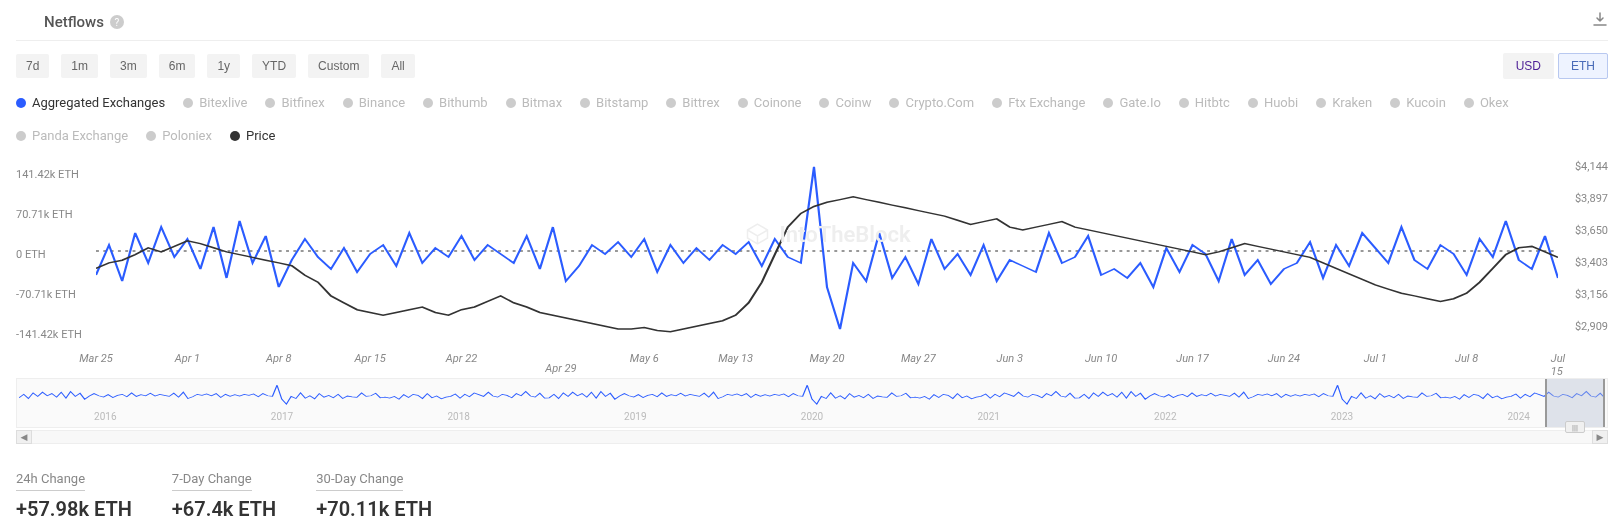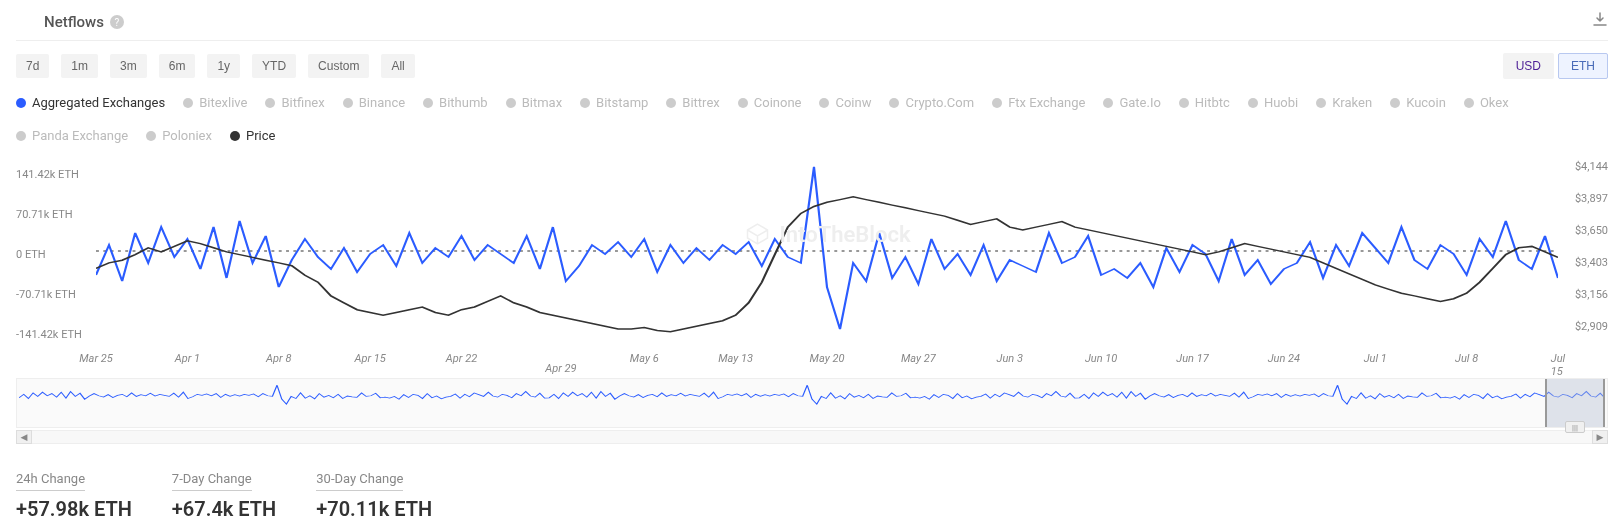--- a/index.html
+++ b/index.html
@@ -213,20 +213,31 @@
         <span class="x-tick" style="left: 87.5%; top: 6px;">Jul 1</span>
         <span class="x-tick" style="left: 93.75%; top: 6px;">Jul 8</span>
         <span class="x-tick" style="left: 100%; top: 6px;">Jul 15</span>
       </div>
   </div>
 
   <div class="navigator">
     <div class="nav-plot" id="navplot"><svg width="100%" height="100%" id="navsvg" preserveAspectRatio="none" viewBox="0 0 1000 30">
           <path d="M0.0 18.0 L3.0 14.3 L5.9 18.8 L8.9 12.8 L11.8 16.5 L14.8 12.0 L17.8 15.8 L20.7 13.5 L23.7 17.3 L26.6 12.0 L29.6 18.4 L32.5 11.3 L35.5 16.5 L38.5 13.1 L41.4 19.5 L44.4 16.1 L47.3 13.5 L50.3 15.8 L53.3 17.3 L56.2 14.6 L59.2 17.6 L62.1 15.4 L65.1 14.3 L68.0 16.9 L71.0 12.8 L74.0 16.5 L76.9 14.6 L79.9 15.8 L82.8 13.1 L85.8 16.1 L88.8 14.3 L91.7 15.4 L94.7 16.5 L97.6 13.1 L100.6 17.3 L103.6 12.0 L106.5 18.8 L109.5 16.9 L112.4 14.3 L115.4 15.4 L118.3 13.9 L121.3 15.8 L124.3 13.5 L127.2 17.6 L130.2 14.3 L133.1 16.5 L136.1 14.6 L139.1 16.1 L142.0 14.3 L145.0 15.4 L147.9 13.9 L150.9 16.9 L153.8 13.5 L156.8 15.8 L159.8 16.5 L162.7 4.5 L165.7 19.5 L168.6 24.8 L171.6 16.5 L174.6 18.8 L177.5 12.8 L180.5 18.4 L183.4 15.8 L186.4 19.1 L189.3 13.5 L192.3 17.3 L195.3 15.4 L198.2 18.0 L201.2 14.3 L204.1 18.8 L207.1 16.1 L210.1 16.9 L213.0 17.6 L216.0 12.8 L218.9 16.5 L221.9 15.8 L224.9 13.1 L227.8 18.0 L230.8 17.3 L233.7 18.4 L236.7 16.5 L239.6 19.5 L242.6 14.6 L245.6 17.6 L248.5 14.3 L251.5 15.4 L254.4 18.8 L257.4 13.5 L260.4 18.0 L263.3 16.1 L266.3 19.1 L269.2 17.3 L272.2 16.5 L275.1 13.9 L278.1 18.4 L281.1 14.3 L284.0 16.9 L287.0 12.8 L289.9 14.6 L292.9 16.5 L295.9 12.0 L298.8 16.1 L301.8 17.3 L304.7 14.3 L307.7 15.4 L310.7 18.0 L313.6 13.5 L316.6 15.8 L319.5 11.3 L322.5 16.1 L325.4 17.3 L328.4 13.1 L331.4 18.4 L334.3 18.0 L337.3 14.3 L340.2 18.8 L343.2 12.8 L346.2 16.5 L349.1 12.0 L352.1 15.8 L355.0 13.5 L358.0 17.3 L360.9 12.0 L363.9 18.4 L366.9 11.3 L369.8 16.5 L372.8 13.1 L375.7 19.5 L378.7 16.1 L381.7 13.5 L384.6 15.8 L387.6 17.3 L390.5 14.6 L393.5 17.6 L396.4 15.4 L399.4 14.3 L402.4 16.9 L405.3 12.8 L408.3 16.5 L411.2 14.6 L414.2 15.8 L417.2 13.1 L420.1 16.1 L423.1 14.3 L426.0 15.4 L429.0 16.5 L432.0 13.1 L434.9 17.3 L437.9 12.0 L440.8 18.8 L443.8 16.9 L446.7 14.3 L449.7 15.4 L452.7 13.9 L455.6 15.8 L458.6 13.5 L461.5 17.6 L464.5 14.3 L467.5 16.5 L470.4 14.6 L473.4 16.1 L476.3 14.3 L479.3 15.4 L482.2 13.9 L485.2 16.9 L488.2 13.5 L491.1 15.8 L494.1 16.5 L497.0 4.5 L500.0 19.5 L503.0 24.8 L505.9 16.5 L508.9 18.8 L511.8 12.8 L514.8 18.4 L517.8 15.8 L520.7 19.1 L523.7 13.5 L526.6 17.3 L529.6 15.4 L532.5 18.0 L535.5 14.3 L538.5 18.8 L541.4 16.1 L544.4 16.9 L547.3 17.6 L550.3 12.8 L553.3 16.5 L556.2 15.8 L559.2 13.1 L562.1 18.0 L565.1 17.3 L568.0 18.4 L571.0 16.5 L574.0 19.5 L576.9 14.6 L579.9 17.6 L582.8 14.3 L585.8 15.4 L588.8 18.8 L591.7 13.5 L594.7 18.0 L597.6 16.1 L600.6 19.1 L603.6 17.3 L606.5 16.5 L609.5 13.9 L612.4 18.4 L615.4 14.3 L618.3 16.9 L621.3 12.8 L624.3 14.6 L627.2 16.5 L630.2 12.0 L633.1 16.1 L636.1 17.3 L639.1 14.3 L642.0 15.4 L645.0 18.0 L647.9 13.5 L650.9 15.8 L653.8 11.3 L656.8 16.1 L659.8 17.3 L662.7 13.1 L665.7 18.4 L668.6 18.0 L671.6 14.3 L674.6 18.8 L677.5 12.8 L680.5 16.5 L683.4 12.0 L686.4 15.8 L689.3 13.5 L692.3 17.3 L695.3 12.0 L698.2 18.4 L701.2 11.3 L704.1 16.5 L707.1 13.1 L710.1 19.5 L713.0 16.1 L716.0 13.5 L718.9 15.8 L721.9 17.3 L724.9 14.6 L727.8 17.6 L730.8 15.4 L733.7 14.3 L736.7 16.9 L739.6 12.8 L742.6 16.5 L745.6 14.6 L748.5 15.8 L751.5 13.1 L754.4 16.1 L757.4 14.3 L760.4 15.4 L763.3 16.5 L766.3 13.1 L769.2 17.3 L772.2 12.0 L775.1 18.8 L778.1 16.9 L781.1 14.3 L784.0 15.4 L787.0 13.9 L789.9 15.8 L792.9 13.5 L795.9 17.6 L798.8 14.3 L801.8 16.5 L804.7 14.6 L807.7 16.1 L810.7 14.3 L813.6 15.4 L816.6 13.9 L819.5 16.9 L822.5 13.5 L825.4 15.8 L828.4 16.5 L831.4 4.5 L834.3 19.5 L837.3 24.8 L840.2 16.5 L843.2 18.8 L846.2 12.8 L849.1 18.4 L852.1 15.8 L855.0 19.1 L858.0 13.5 L860.9 17.3 L863.9 15.4 L866.9 18.0 L869.8 14.3 L872.8 18.8 L875.7 16.1 L878.7 16.9 L881.7 17.6 L884.6 12.8 L887.6 16.5 L890.5 15.8 L893.5 13.1 L896.4 18.0 L899.4 17.3 L902.4 18.4 L905.3 16.5 L908.3 19.5 L911.2 14.6 L914.2 17.6 L917.2 14.3 L920.1 15.4 L923.1 18.8 L926.0 13.5 L929.0 18.0 L932.0 16.1 L934.9 19.1 L937.9 17.3 L940.8 16.5 L943.8 13.9 L946.7 18.4 L949.7 14.3 L952.7 16.9 L955.6 12.8 L958.6 14.6 L961.5 16.5 L964.5 12.0 L967.5 16.1 L970.4 17.3 L973.4 14.3 L976.3 15.4 L979.3 18.0 L982.2 13.5 L985.2 15.8 L988.2 11.3 L991.1 16.1 L994.1 17.3 L997.0 13.1 L1000.0 18.4 " stroke="#2b5cff" fill="none" stroke-width="0.8"></path>
         </svg></div>
+    <div class="nav-axis" id="navaxis">
+        <span class="nav-tick" style="left: 5.55556%;">2016</span>
+        <span class="nav-tick" style="left: 16.6667%;">2017</span>
+        <span class="nav-tick" style="left: 27.7778%;">2018</span>
+        <span class="nav-tick" style="left: 38.8889%;">2019</span>
+        <span class="nav-tick" style="left: 50%;">2020</span>
+        <span class="nav-tick" style="left: 61.1111%;">2021</span>
+        <span class="nav-tick" style="left: 72.2222%;">2022</span>
+        <span class="nav-tick" style="left: 83.3333%;">2023</span>
+        <span class="nav-tick" style="left: 94.4444%;">2024</span>
+      </div>
     <div class="nav-window">
       <div class="nav-handle">|||</div>
     </div>
   </div>
   <div class="scrollbar">
     <div class="scroll-btn">◀</div>
     <div class="scroll-track"></div>
     <div class="scroll-btn">▶</div>
   </div>
 

